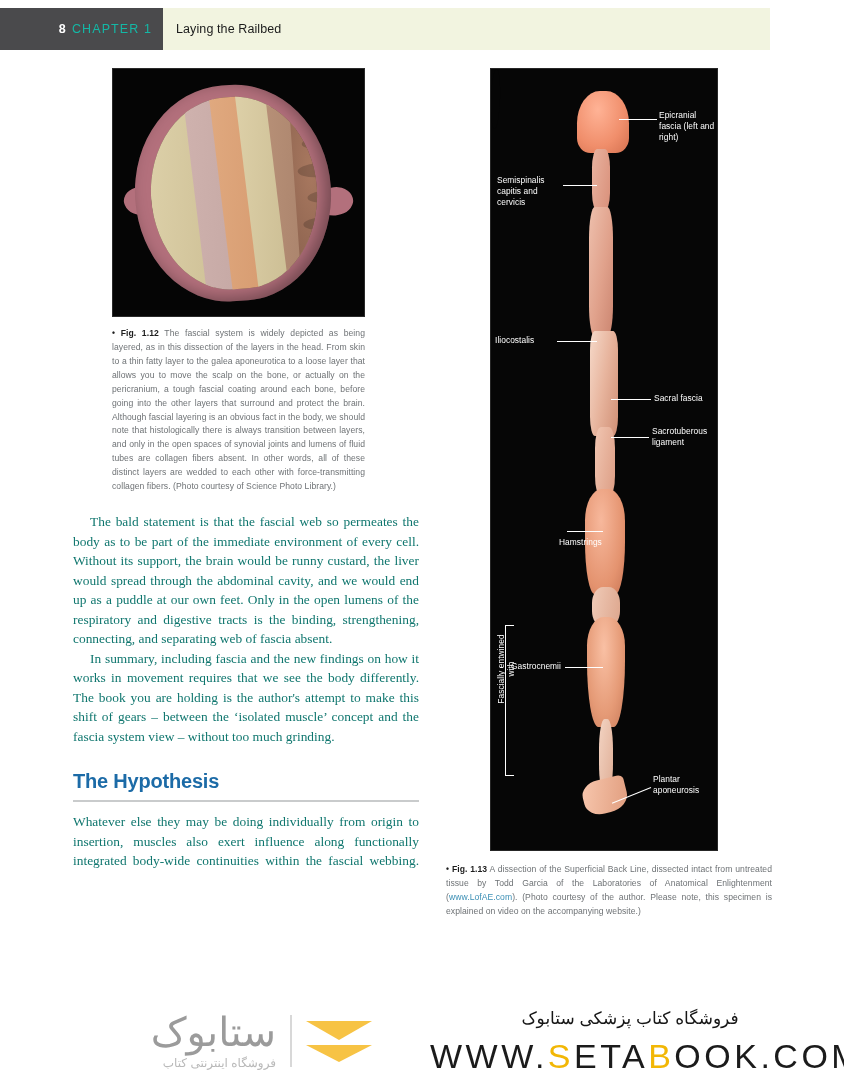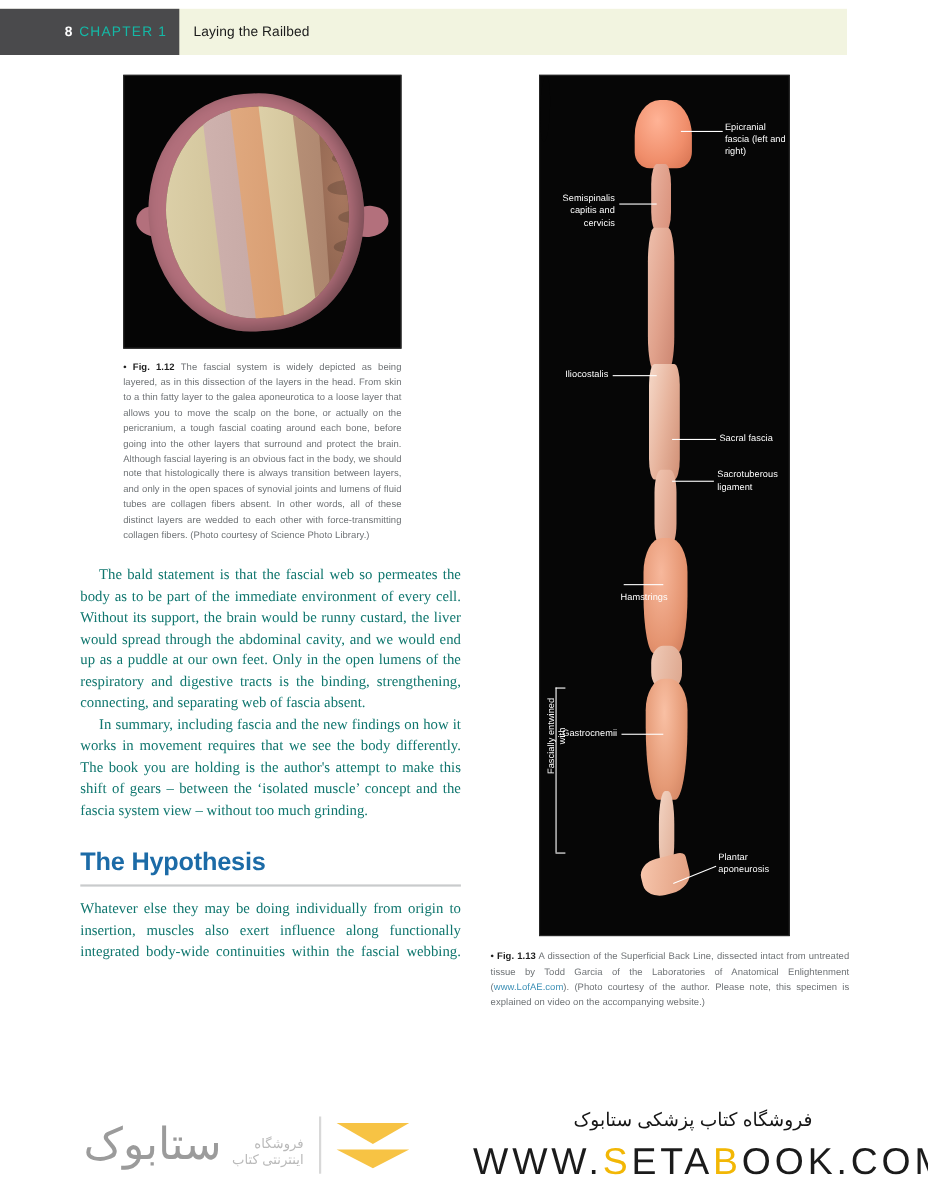--- a/index.html
+++ b/index.html
@@ -183,21 +183,21 @@
     text-align: justify;
     letter-spacing: 0.01px;
   }
   .body-text p { margin: 0; text-indent: 17px; }
   .body-text p.first { text-indent: 17px; }
 
   
   .sec-head {
     font-family: "Liberation Sans", sans-serif;
     color: #1c6ba7;
-    font-size: 23px;
+    font-size: 20px;
     font-weight: bold;
     letter-spacing: -0.2px;
     margin: 24px 0 0 0;
   }
   .sec-rule {
     height: 2px;
     background: #c9cbcc;
     margin: 7px 0 10px 0;
   }
 
@@ -284,21 +284,21 @@
 
   
   .lbl {
     position: absolute;
     color: #ffffff;
     font-size: 8.4px;
     line-height: 1.32;
     letter-spacing: 0.05px;
   }
   .lbl.right { text-align: left; }
-  .lbl.left  { text-align: right; }
+  .lbl.left  { }
   .leader {
     position: absolute;
     background: #ffffff;
     height: 1px;
   }
   .brace-v {
     position: absolute;
     left: 14px;
     top: 556px;
     width: 1px;
@@ -342,21 +342,21 @@
     position: absolute;
     left: 76px;
     top: 6px;
     width: 300px;
     height: 70px;
     display: flex;
     align-items: center;
   }
   .logo-text-block {
     display: flex;
-    flex-direction: row;
+    flex-direction: column;
     align-items: flex-end;
     width: 200px;
   }
   .logo-fa-main {
     font-size: 40px;
     color: #9b9b9b;
     direction: rtl;
     line-height: 1;
     letter-spacing: -1px;
   }

